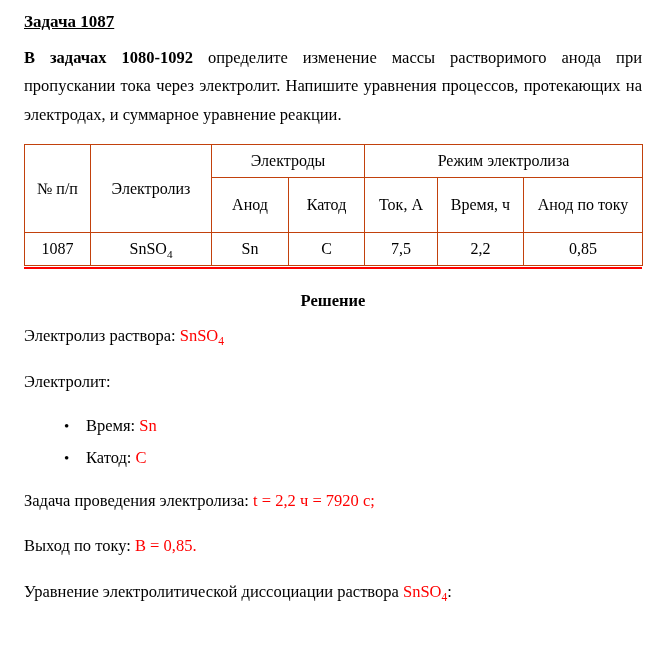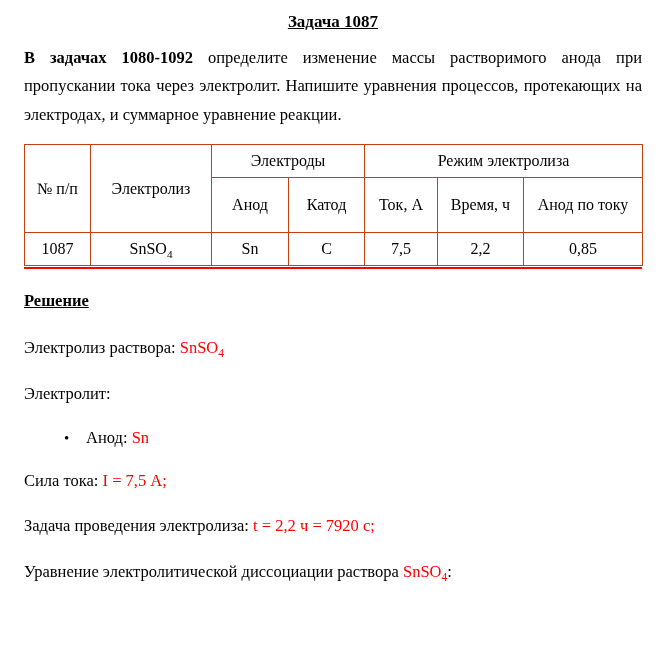--- a/index.html
+++ b/index.html
@@ -7,21 +7,21 @@
     width: 666px;
     height: 669px;
     overflow: hidden;
     background: #ffffff;
     color: #000000;
     font-family: "Liberation Serif", serif;
   }
   .page { padding: 8px 24px 0 24px; }
 
   .doc-title {
-    text-align: center;
+    text-align: left;
     font-weight: bold;
     text-decoration: underline;
     font-size: 17px;
     margin: 4px 0 12px 0;
   }
 
   .intro {
     font-size: 16.5px;
     line-height: 1.72;
     text-align: justify;
@@ -46,24 +46,24 @@
   .drow  td { height: 28px; }
 
   .red-line {
     width: 618px;
     height: 2px;
     background: #ff0000;
     margin-top: 1px;
   }
 
   .solution-title {
+    text-align: center;
     font-weight: bold;
-    text-decoration: underline;
     font-size: 16.5px;
-    margin: 22px 0 26px 0;
+    margin: 22px 0 14px 0;
   }
 
   .sol-line {
     font-size: 16.5px;
     line-height: 1.3;
     margin: 7px 0 24px 0;
   }
   .red { color: #ff0000; }
 
   .bullets { margin: 0 0 22px 0; padding: 0; list-style: none; }
@@ -125,23 +125,24 @@
     </table>
   <div class="red-line"></div>
 
   <div class="solution-title">Решение</div>
 
   <p class="sol-line"><span>Электролиз раствора: </span><span class="red"><span>SnSO</span><sub>4</sub></span></p>
 
   <p class="sol-line">Электролит:</p>
 
   <ul class="bullets">
-    <li><span class="bullet-dot">•</span><span>Анод: </span><span class="red">Sn</span></li>
+    <li><span class="bullet-dot">•</span><span>Время: </span><span class="red">Sn</span></li>
+    <li><span class="bullet-dot">•</span><span>Катод: </span><span class="red">C</span></li>
   </ul>
 
-  <p class="sol-line"><span>Сила тока: </span><span class="red">I = 7,5 А;</span></p>
 
   <p class="sol-line"><span>Задача проведения электролиза:  </span><span class="red">t = 2,2 ч = 7920 с;</span></p>
 
+  <p class="sol-line"><span>Выход по току: </span><span class="red">B = 0,85.</span></p>
 
   <p class="sol-line"><span>Уравнение электролитической диссоциации раствора </span><span class="red"><span>SnSO</span><sub>4</sub></span><span>:</span></p>
 
 </div>
 
 </body></html>

